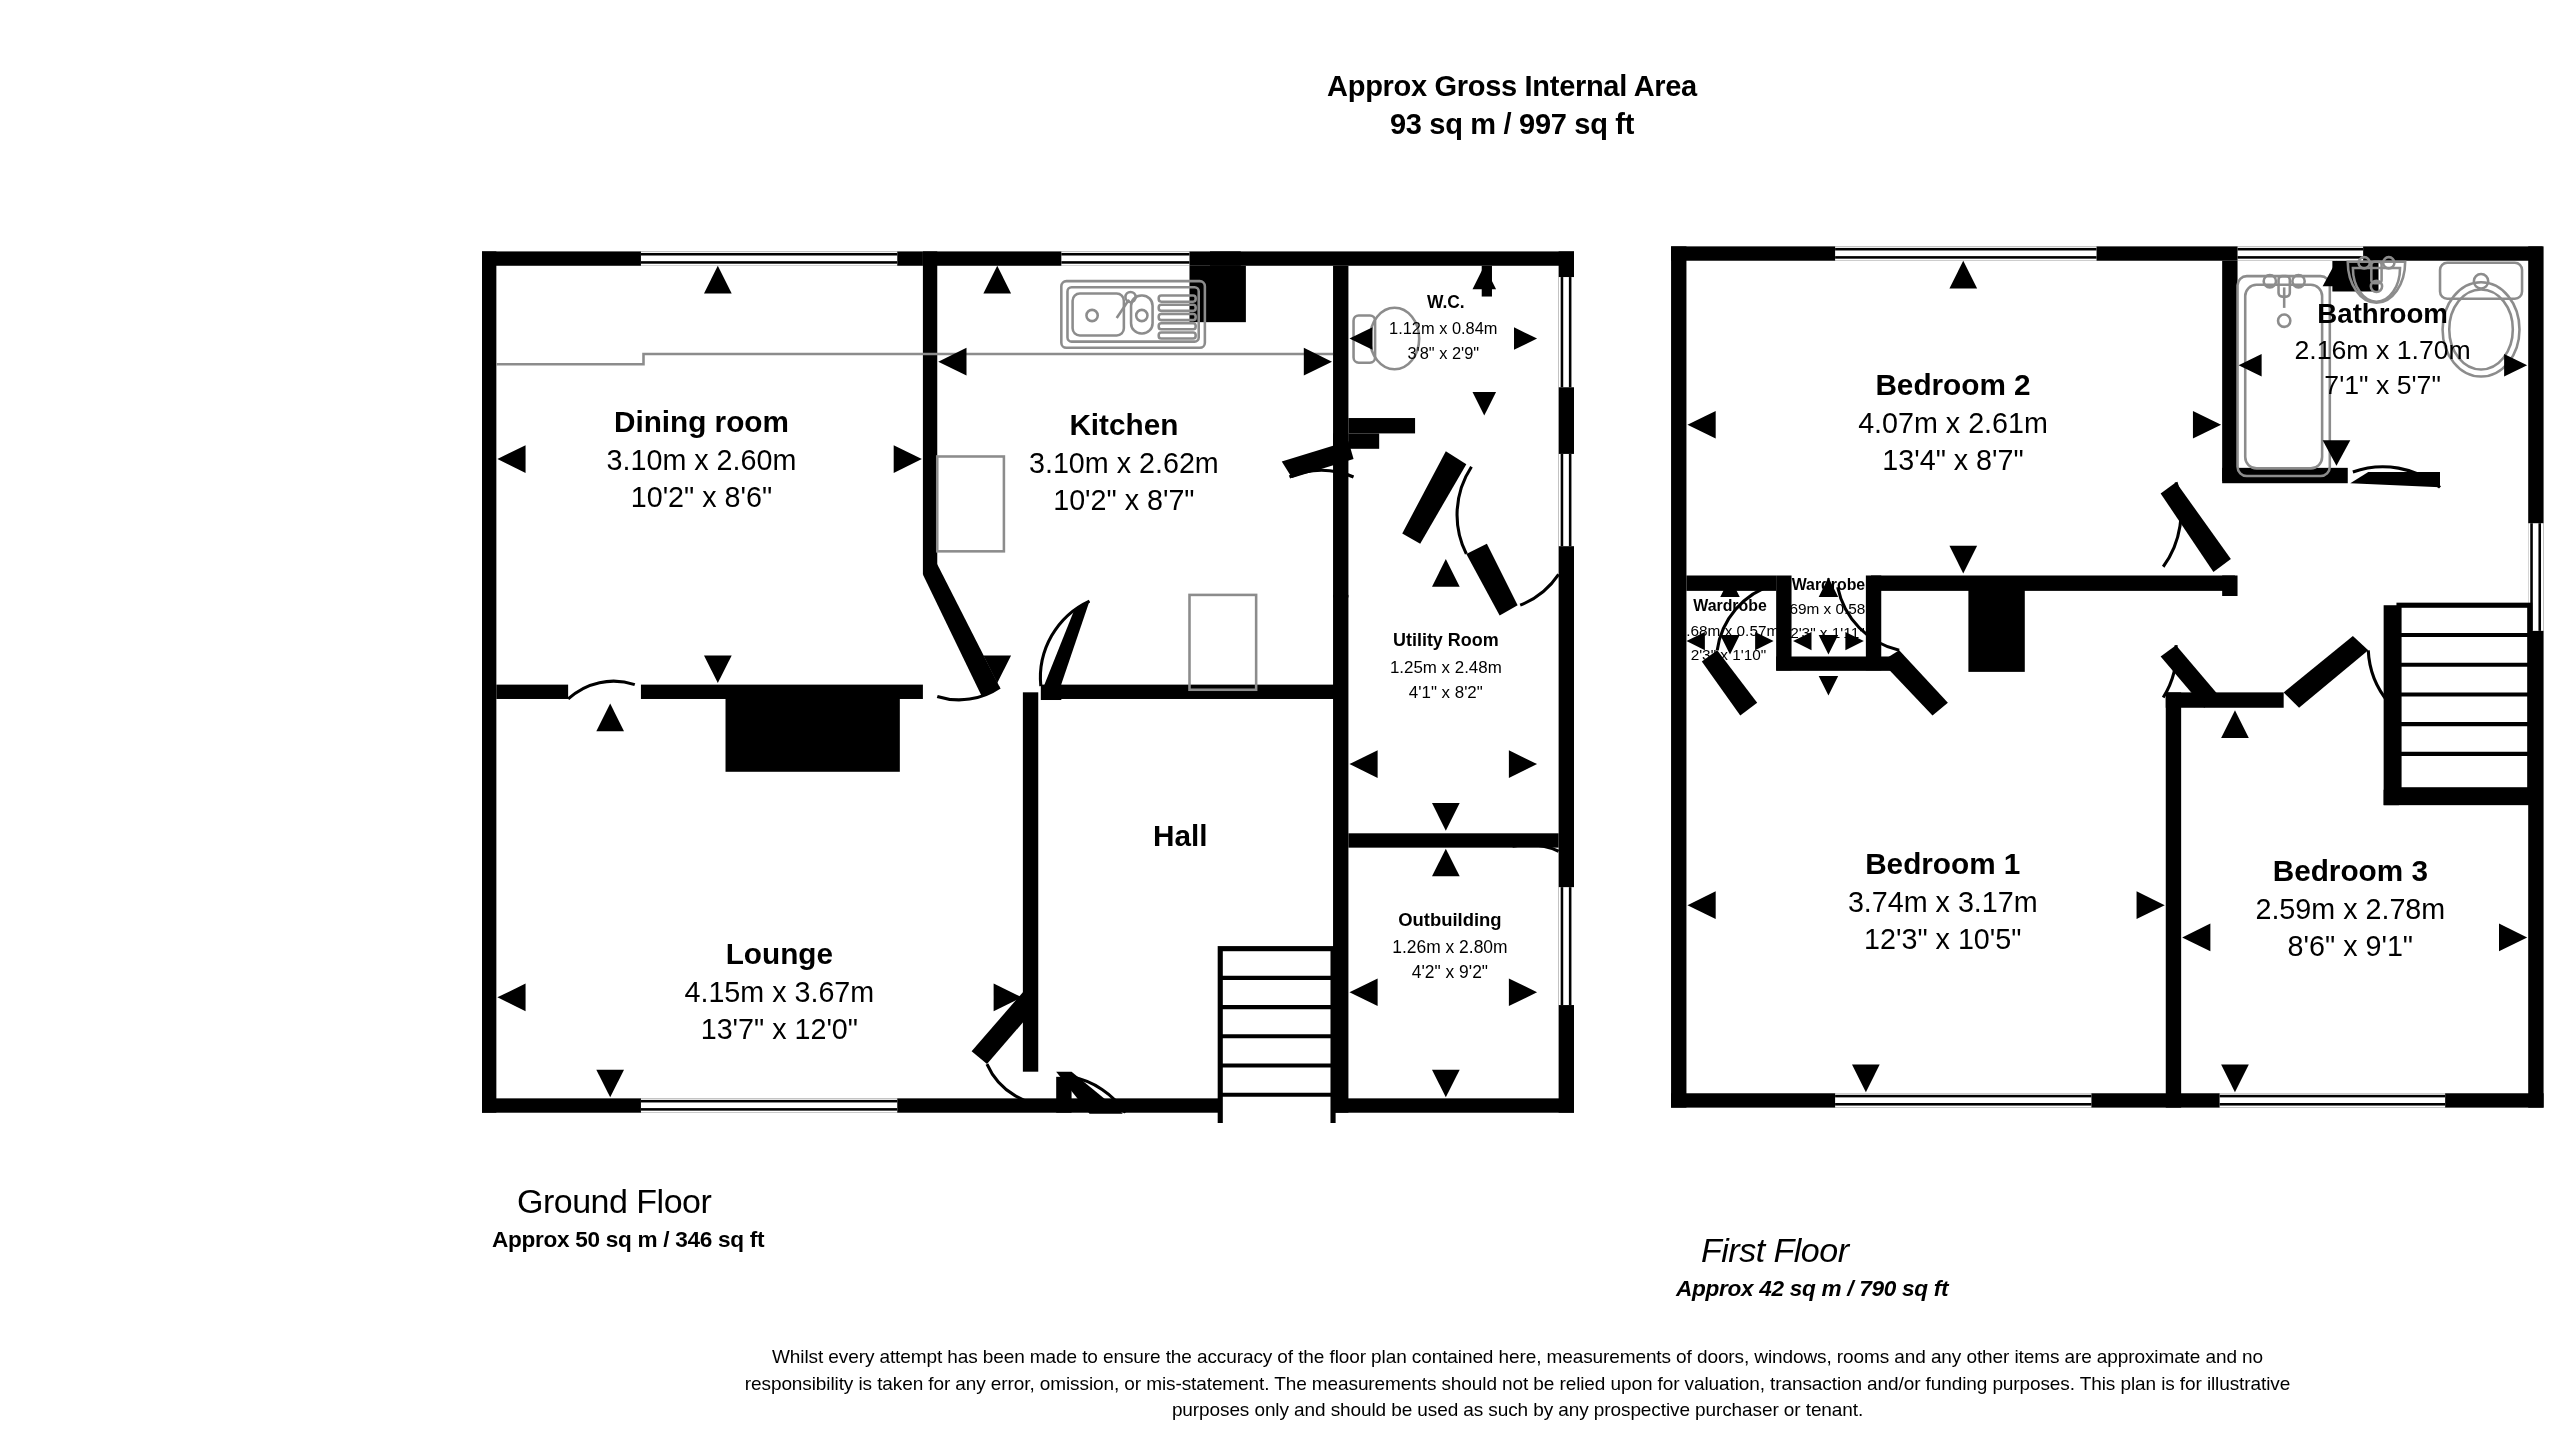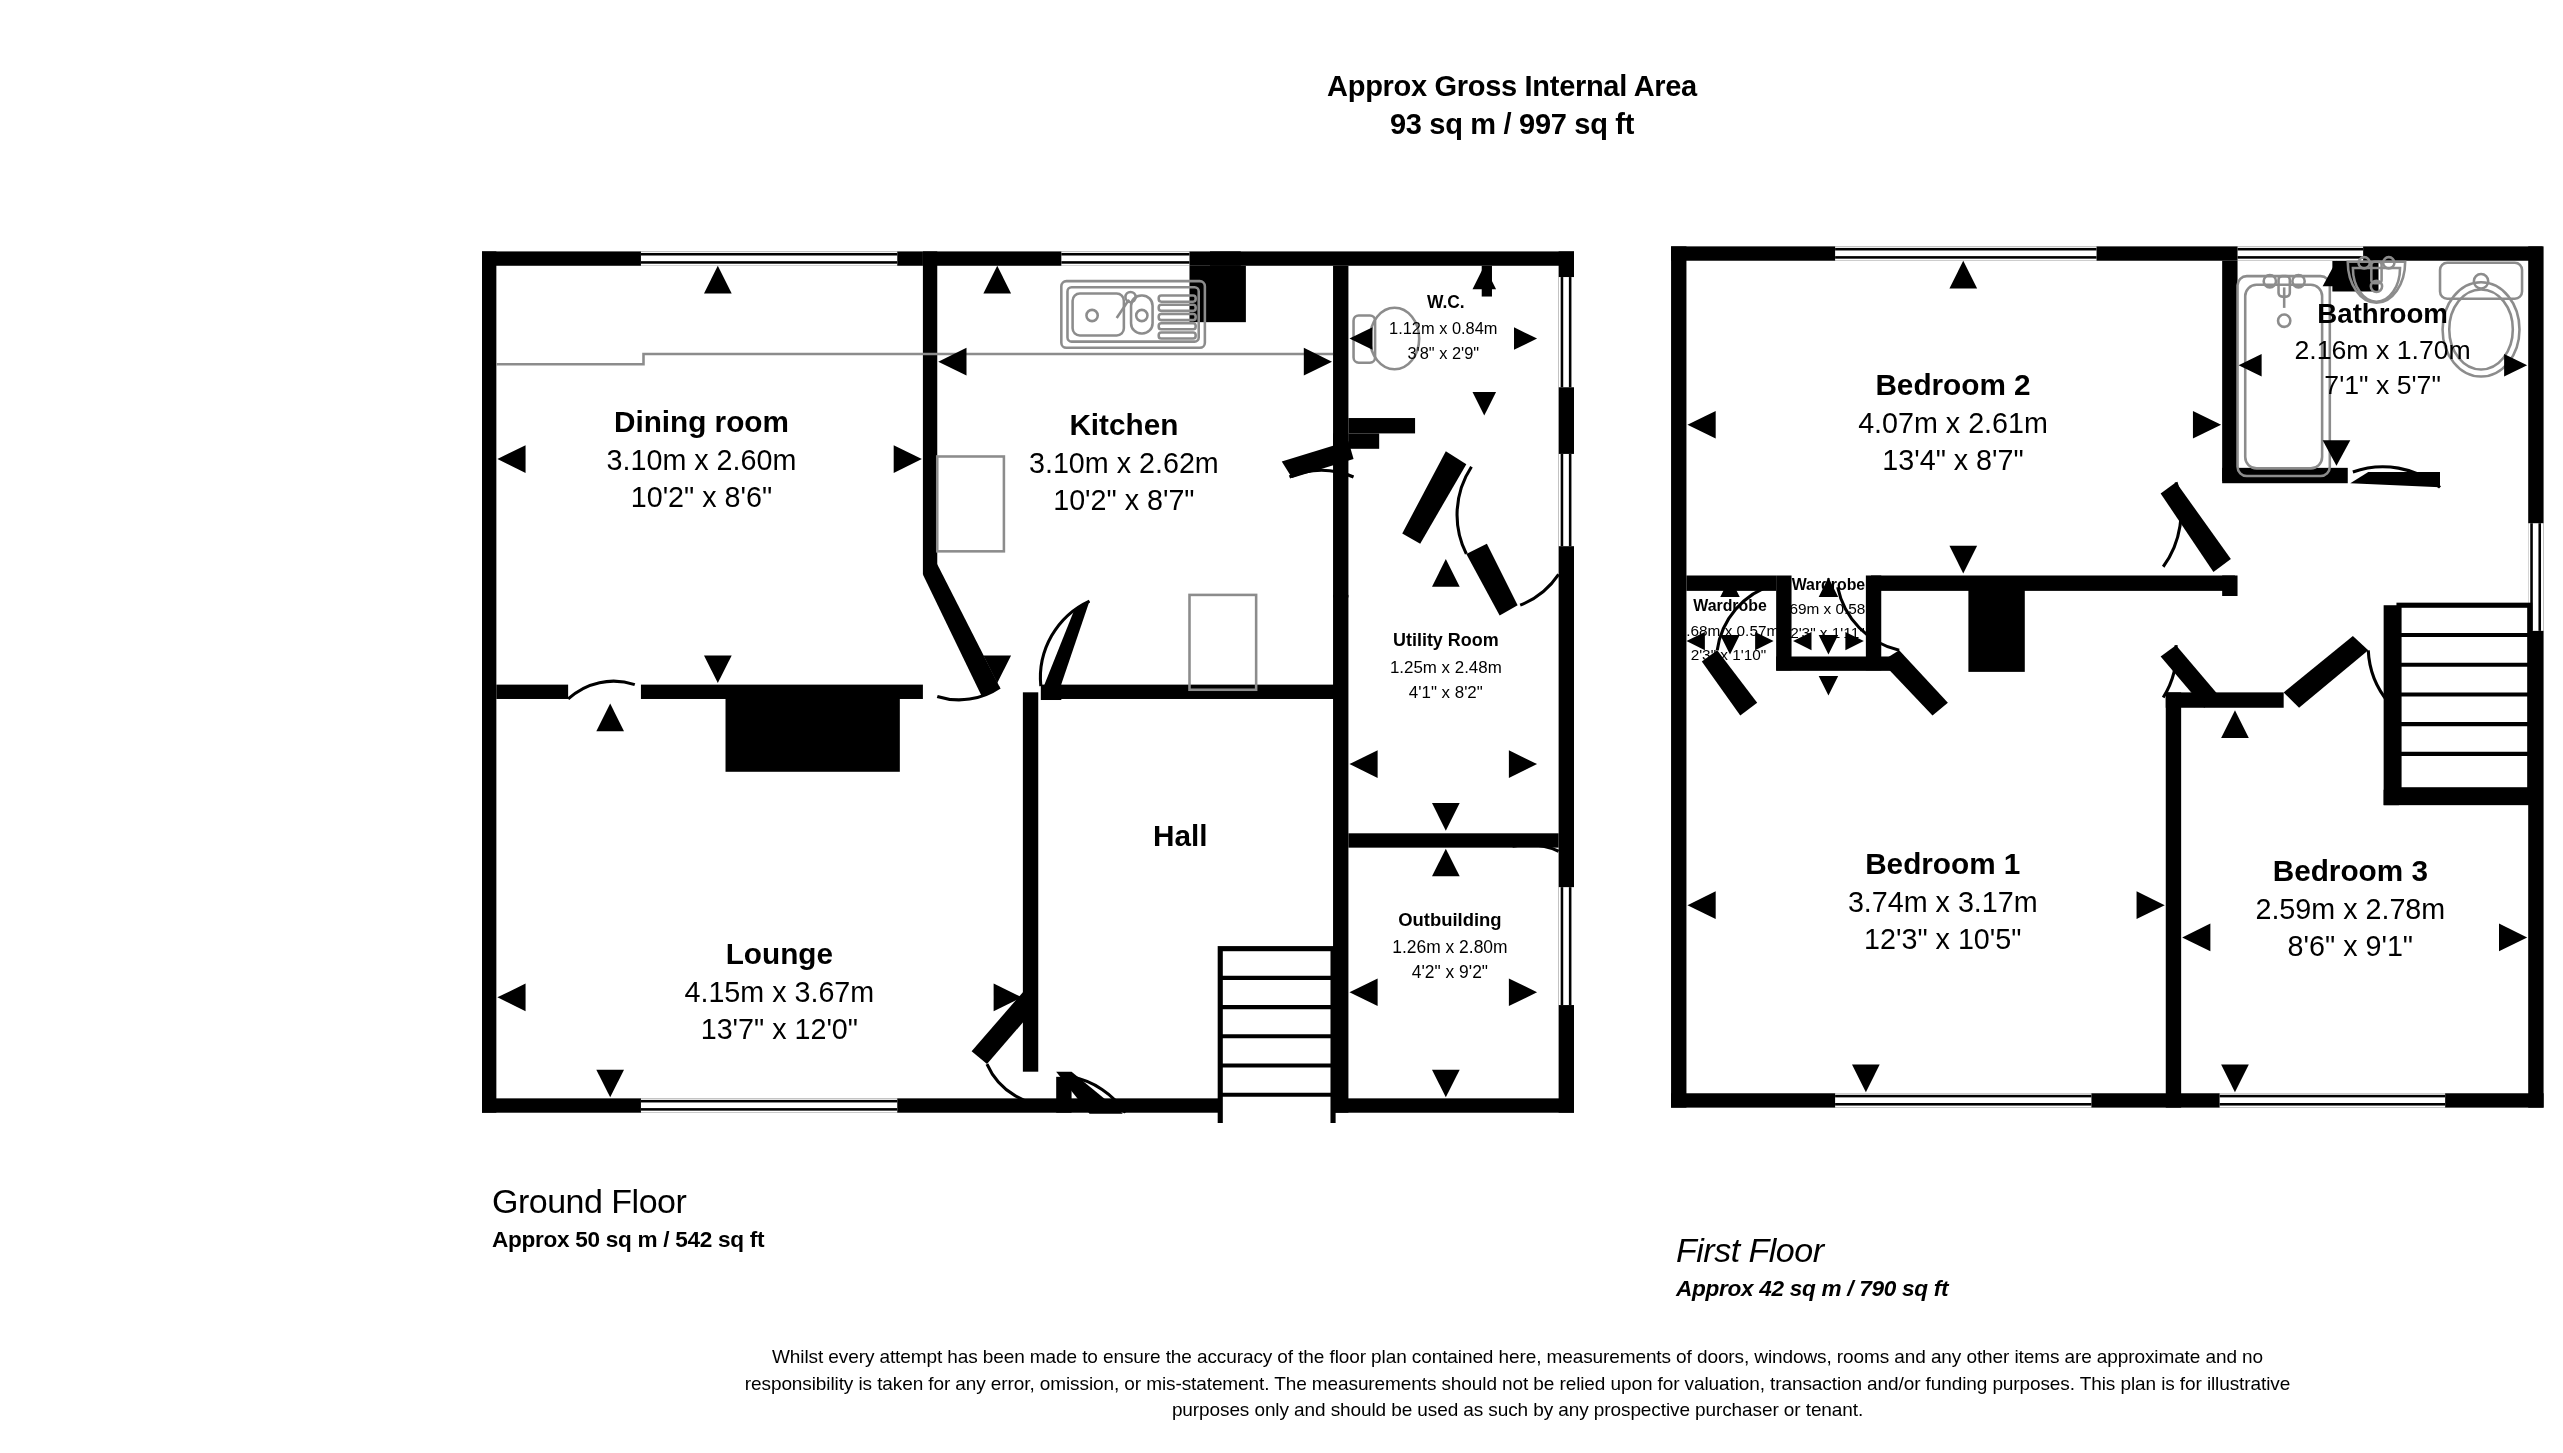--- a/index.html
+++ b/index.html
@@ -13,21 +13,21 @@
   #header{
     position:absolute;left:0;top:67px;width:3024px;text-align:center;
     font-size:29px;font-weight:bold;line-height:1.32;letter-spacing:-0.3px;
   }
   #header div{white-space:nowrap;}
   
   #ground-plan{position:absolute;left:482px;top:236px;width:1092px;height:887px;}
   #first-plan{position:absolute;left:1671px;top:231px;width:887px;height:892px;}
   
   .floor-caption{position:absolute;}
-  .floor-caption .fc-title{font-size:34px;font-weight:400;line-height:1.0;letter-spacing:-0.5px;}
+  .floor-caption .fc-title{font-size:34px;font-weight:400;line-height:1.0;letter-spacing:-0.5px;margin-left:25px;}
   .floor-caption .fc-area{font-size:22.6px;font-weight:bold;line-height:1.0;margin-top:11.3px;letter-spacing:-0.3px;}
   #ground-caption{left:492px;top:1184px;}
   #first-caption{left:1676px;top:1233px;font-style:italic;}
   
   #disclaimer{
     position:absolute;left:733px;top:1300px;width:1569px;text-align:center;
     font-size:19px;line-height:1.40;font-weight:400;letter-spacing:-0.1px;margin-top:44px;
   }
   
   svg text{font-family:"Liberation Sans","DejaVu Sans",sans-serif;fill:#000;}
@@ -395,21 +395,21 @@
 
     <text class="rm-name" x="1325" y="1268" font-size="58" text-anchor="middle">Bedroom 3</text>
     <text class="rm-dim" x="1325" y="1342" font-size="56" text-anchor="middle">2.59m x 2.78m</text>
     <text class="rm-dim" x="1325" y="1414" font-size="56" text-anchor="middle">8'6" x 9'1"</text>
   </g>
 </svg>
 </div>
 
 <div id="ground-caption" class="floor-caption">
   <div class="fc-title">Ground Floor</div>
-  <div class="fc-area">Approx 50 sq m / 542 sq ft</div>
+  <div class="fc-area">Approx 50 sq m / 346 sq ft</div>
 </div>
 
 <div id="first-caption" class="floor-caption">
   <div class="fc-title">First Floor</div>
   <div class="fc-area">Approx 42 sq m / 790 sq ft</div>
 </div>
 
 <div id="disclaimer">Whilst every attempt has been made to ensure the accuracy of the floor plan contained here, measurements of doors, windows, rooms and any other items are approximate and no responsibility is taken for any error, omission, or mis-statement. The measurements should not be relied upon for valuation, transaction and/or funding purposes. This plan is for illustrative purposes only and should be used as such by any prospective purchaser or tenant.</div>
 
 

